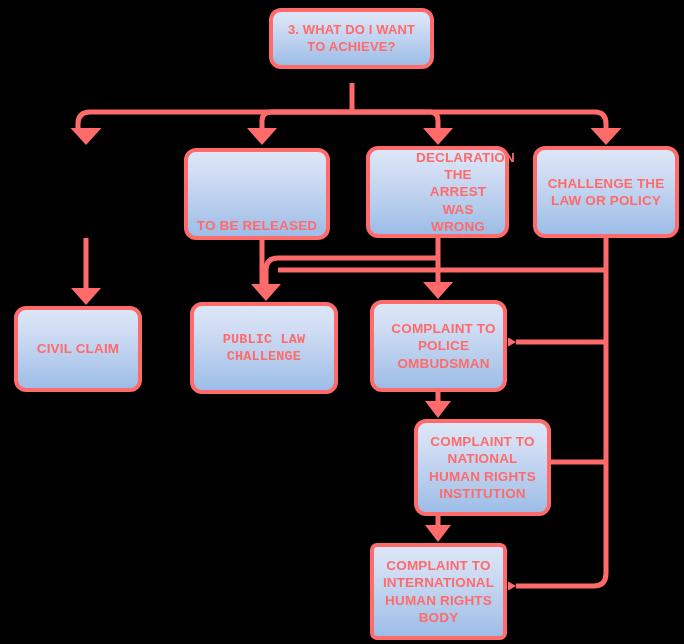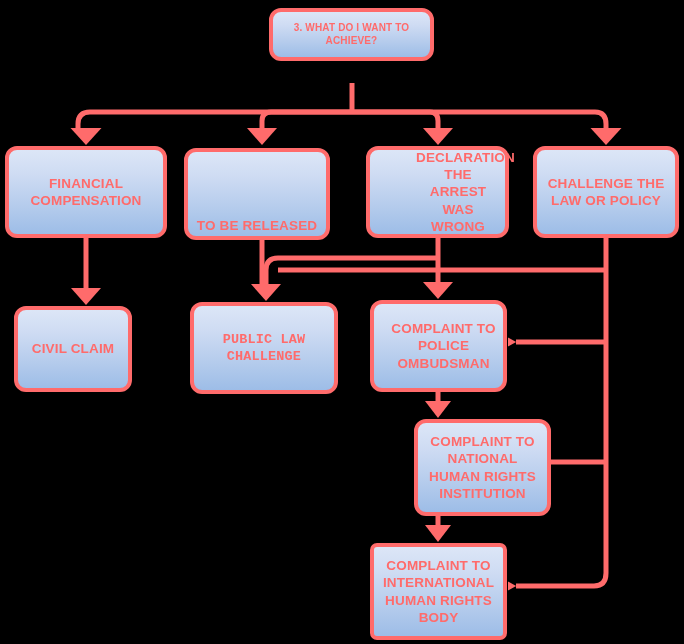--- a/index.html
+++ b/index.html
@@ -39,26 +39,26 @@
     line-height: 1.28;
     letter-spacing: 0.15px;
     text-transform: uppercase;
     padding: 2px 5px;
     z-index: 2;
   }
   .node .label {
     display: block;
     width: 100%;
   }
-  #n-root { left: 269px; top: 8px;   width: 165px; height: 53px;  font-size: 10px; }
+  #n-root { left: 269px; top: 8px;   width: 165px; height: 61px;  font-size: 13px; }
   #n-fin  { left: 5px;   top: 146px; width: 162px; height: 92px; }
   #n-rel  { left: 184px; top: 148px; width: 146px; height: 92px; align-items: flex-end; }
   #n-dec  { left: 366px; top: 146px; width: 143px; height: 92px; padding-left: 46px; }
   #n-cha  { left: 533px; top: 146px; width: 146px; height: 92px; }
-  #n-civ  { left: 14px;  top: 306px; width: 118px; height: 86px; }
+  #n-civ  { left: 14px;  top: 306px; width: 128px; height: 86px; }
   #n-pub  { left: 190px; top: 302px; width: 148px; height: 92px; font-family: Liberation Mono, monospace; }
   #n-omb  { left: 370px; top: 300px; width: 137px; height: 92px; padding-left: 15px; }
   #n-nhr  { left: 370px; top: 419px; width: 137px; height: 97px; margin-left: 44px; }
   #n-int  { left: 370px; top: 543px; width: 137px; height: 97px; border-radius: 7px; }
 </style>
 </head>
 <body>
 
 <div id="canvas">
 
@@ -112,23 +112,20 @@
       <path d="M423,282 L453,282 L438,299 Z"></path>
       <path d="M425,401 L451,401 L438,418 Z"></path>
       <path d="M425,525 L451,525 L438,542 Z"></path>
     </g>
   </svg>
 
   <div class="node" id="n-root">
     <span class="label">3. WHAT DO I WANT TO ACHIEVE?</span>
   </div>
 
-  <div class="node" id="n-fin">
-    <span class="label">FINANCIAL COMPENSATION</span>
-  </div>
 
   <div class="node" id="n-rel">
     <span class="label">TO BE RELEASED</span>
   </div>
 
   <div class="node" id="n-dec">
     <span class="label">DECLARATION THE ARREST WAS WRONG</span>
   </div>
 
   <div class="node" id="n-cha">

